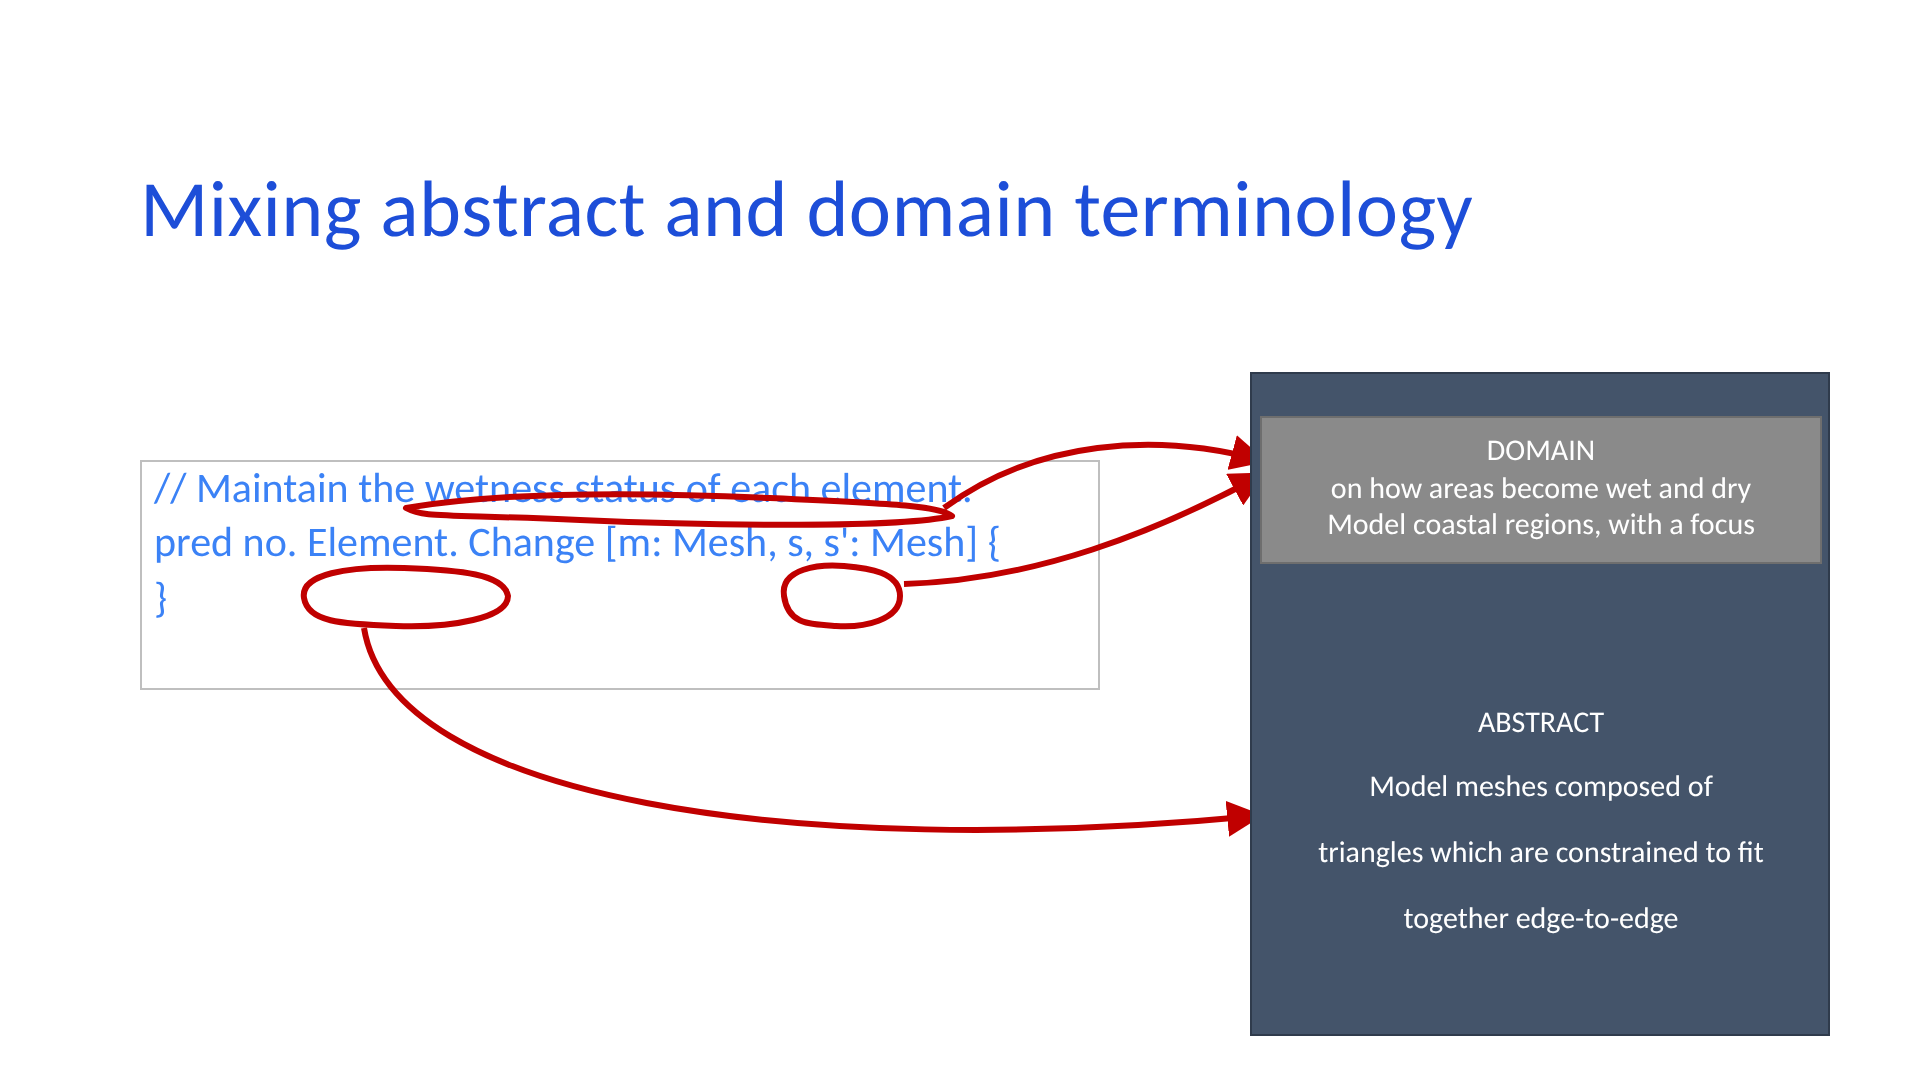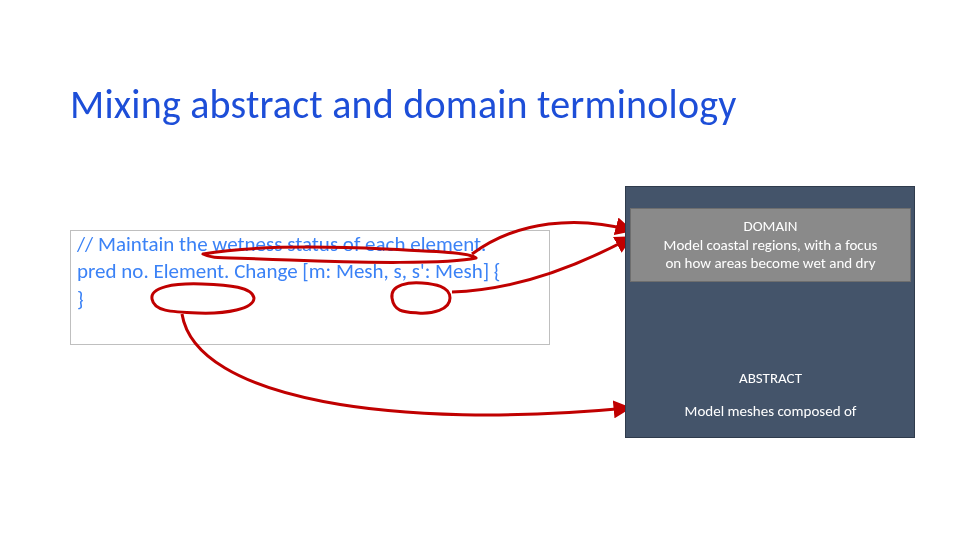--- a/index.html
+++ b/index.html
@@ -10,21 +10,21 @@
     position: absolute; left: 70px; top: 230px; width: 480px; height: 115px;
     border: 1px solid #bfbfbf; background: #fff;
     font-size: 21px; line-height: 1.3; padding: 0 6px 0 6px;
     color: #3b82f6;
   }
   .code-box .line1 { }
   .code-box .line2 { }
   .code-box .line3 { padding-left: 22px; }
   .code-box .line4 { }
   .right-panel {
-    position: absolute; right: 45px; top: 186px; width: 290px; height: 252px;
+    position: absolute; right: 45px; top: 186px; width: 290px; height: 332px;
     background: #44546a; border: 1px solid #2f3b4c;
   }
   .domain-card {
     position: absolute; left: 4px; top: 21px; width: 281px; height: 74px;
     background: #8a8a8a; color: #fff; border: 1px solid #6e6e6e;
     font-size: 15px; text-align: center; display: flex; flex-direction: column;
     justify-content: center; line-height: 1.25;
   }
   .domain-card .hd { font-weight: 400; }
   .abstract-card {
@@ -77,23 +77,24 @@
     <path d="M4 62 C 70 60, 130 36, 182 8" fill="none" stroke="#c00000" stroke-width="3" marker-end="url(#ah1)"></path>
   </svg>
 
   <svg class="arrow" style="left:176px; top:310px;" width="460" height="130" viewBox="0 0 460 130">
     <path d="M6 4 C 20 90, 220 120, 452 98" fill="none" stroke="#c00000" stroke-width="3" marker-end="url(#ah1)"></path>
   </svg>
 
   <div class="right-panel">
     <div class="domain-card">
       <div class="hd">DOMAIN</div>
+      <div>on how areas become wet and dry</div>
       <div>Model coastal regions, with a focus</div>
-      <div>on how areas become wet and dry</div>
     </div>
     <div class="abstract-card">
       <div class="hd">ABSTRACT</div>
       <div>Model meshes composed of</div>
       <div>triangles which are constrained to fit</div>
+      <div>together edge-to-edge</div>
     </div>
   </div>
 
 </div>
 
 </body></html>

